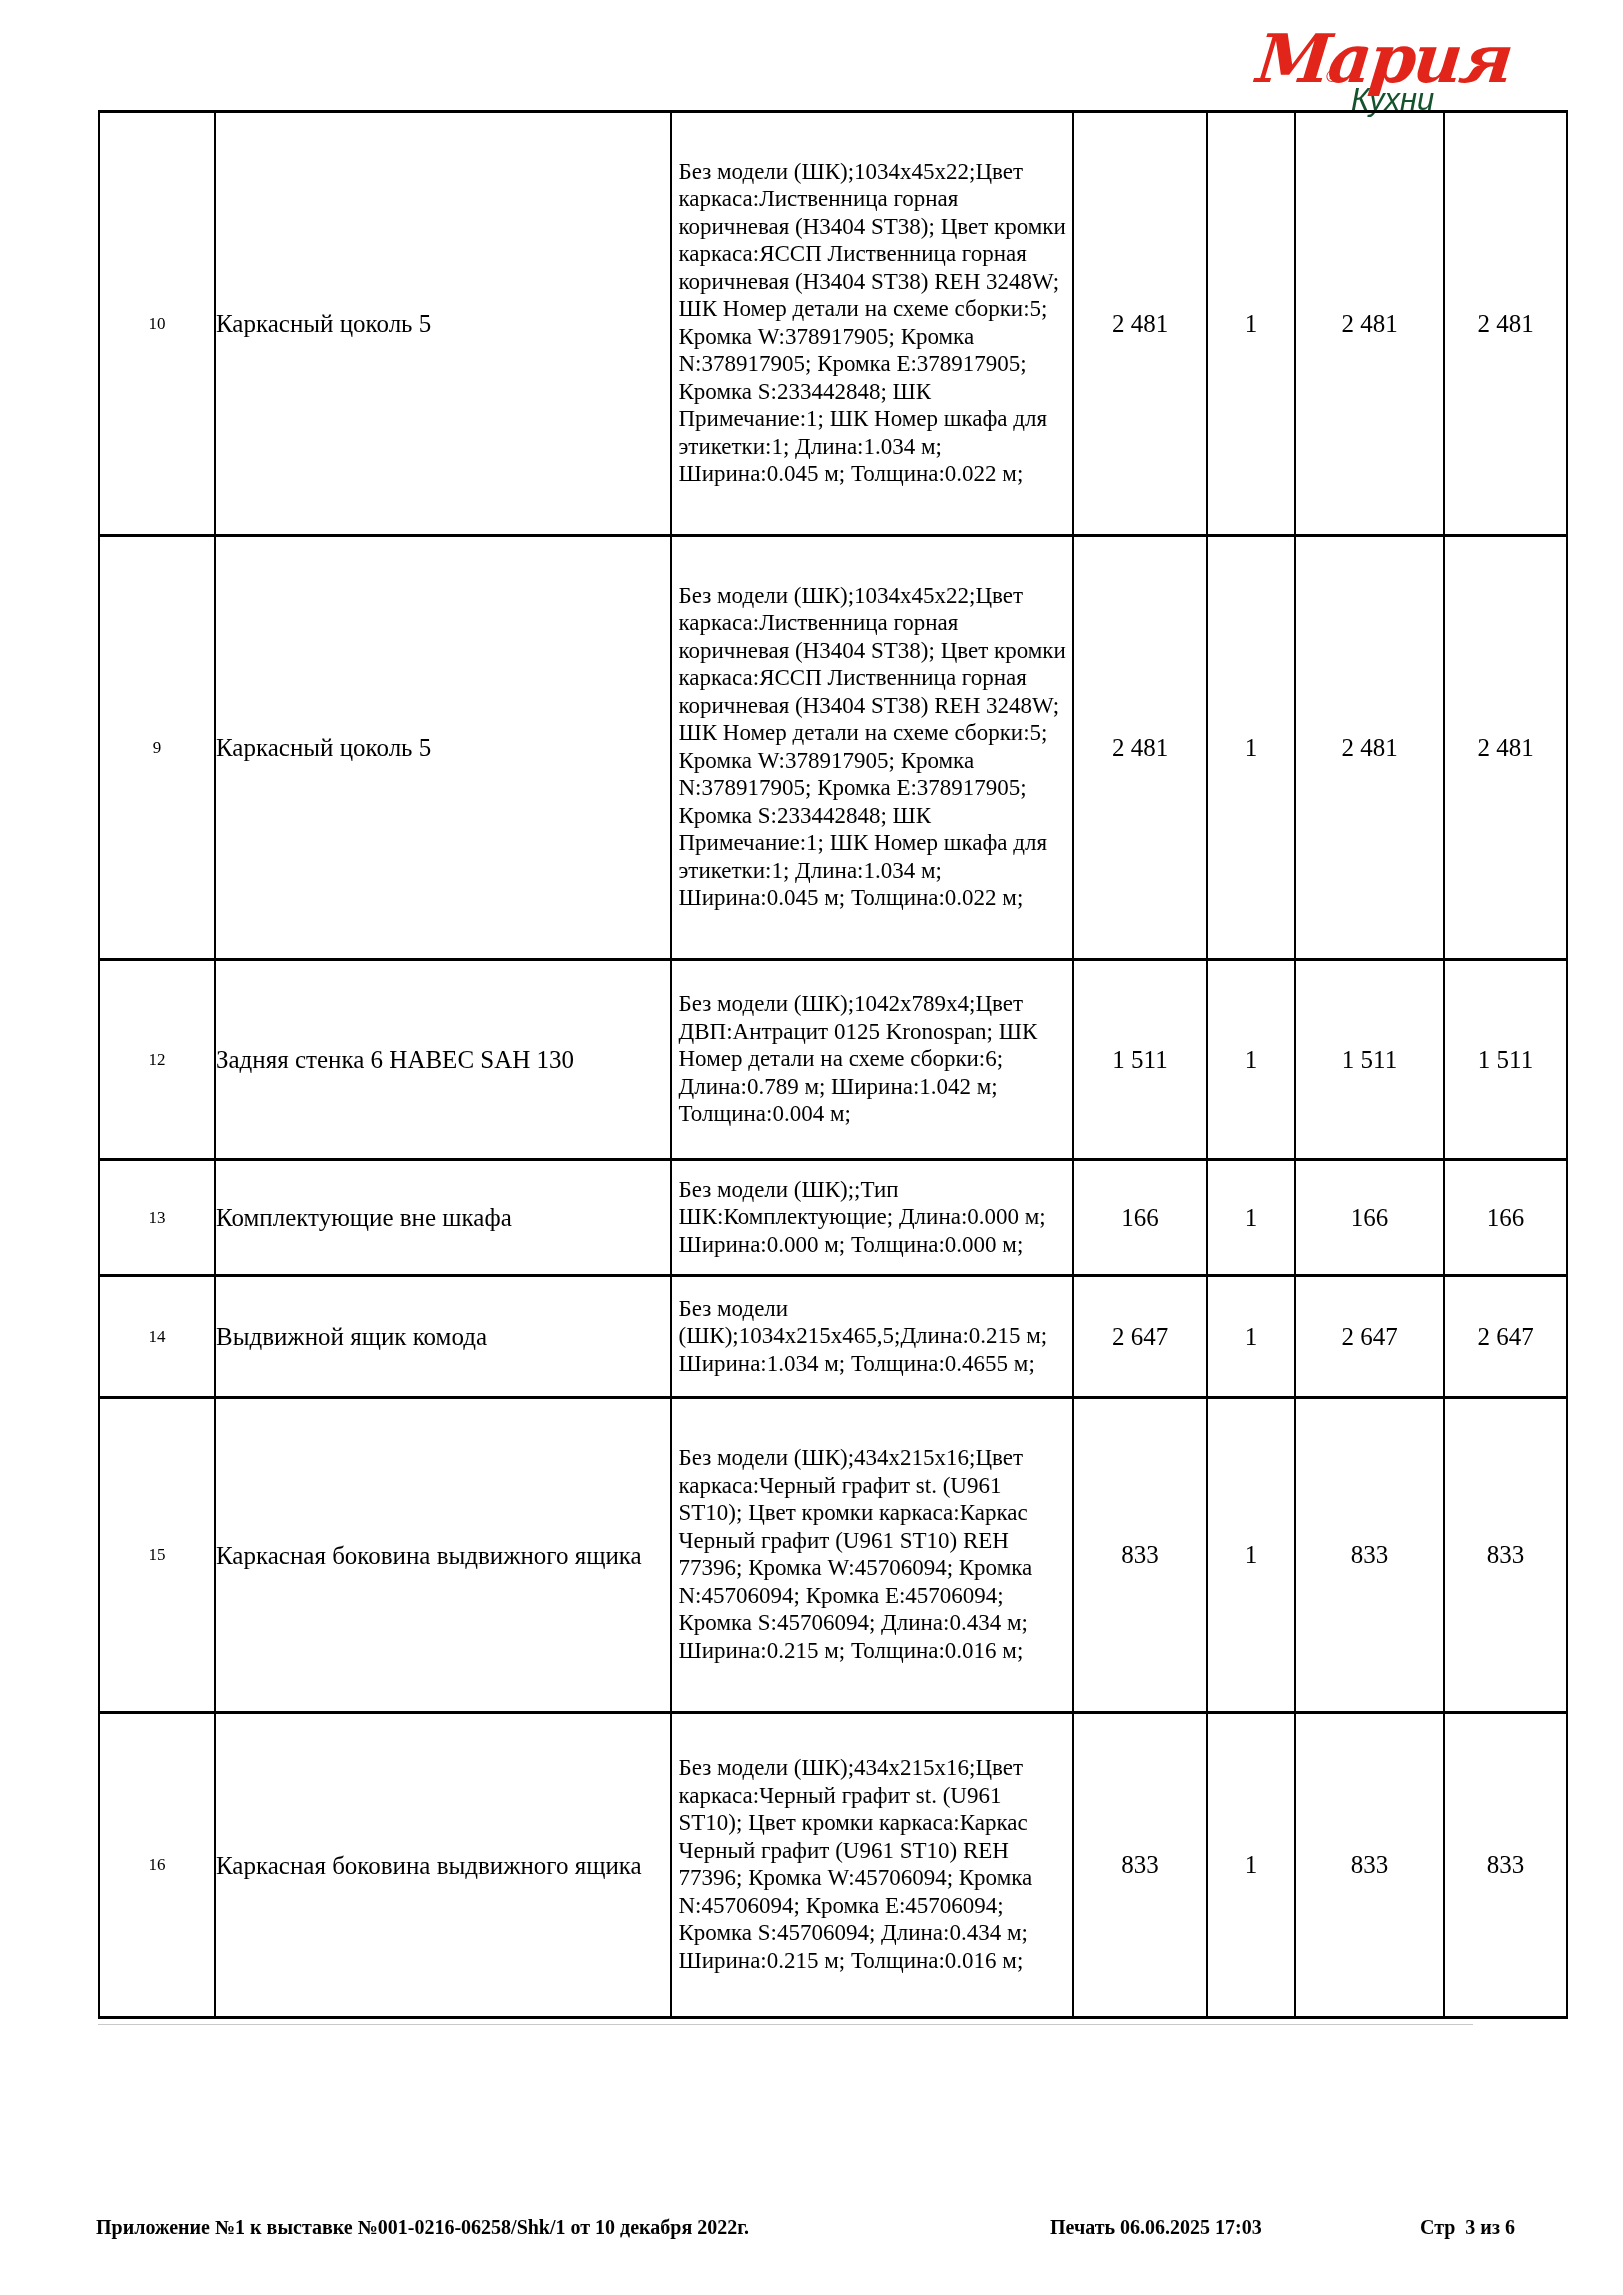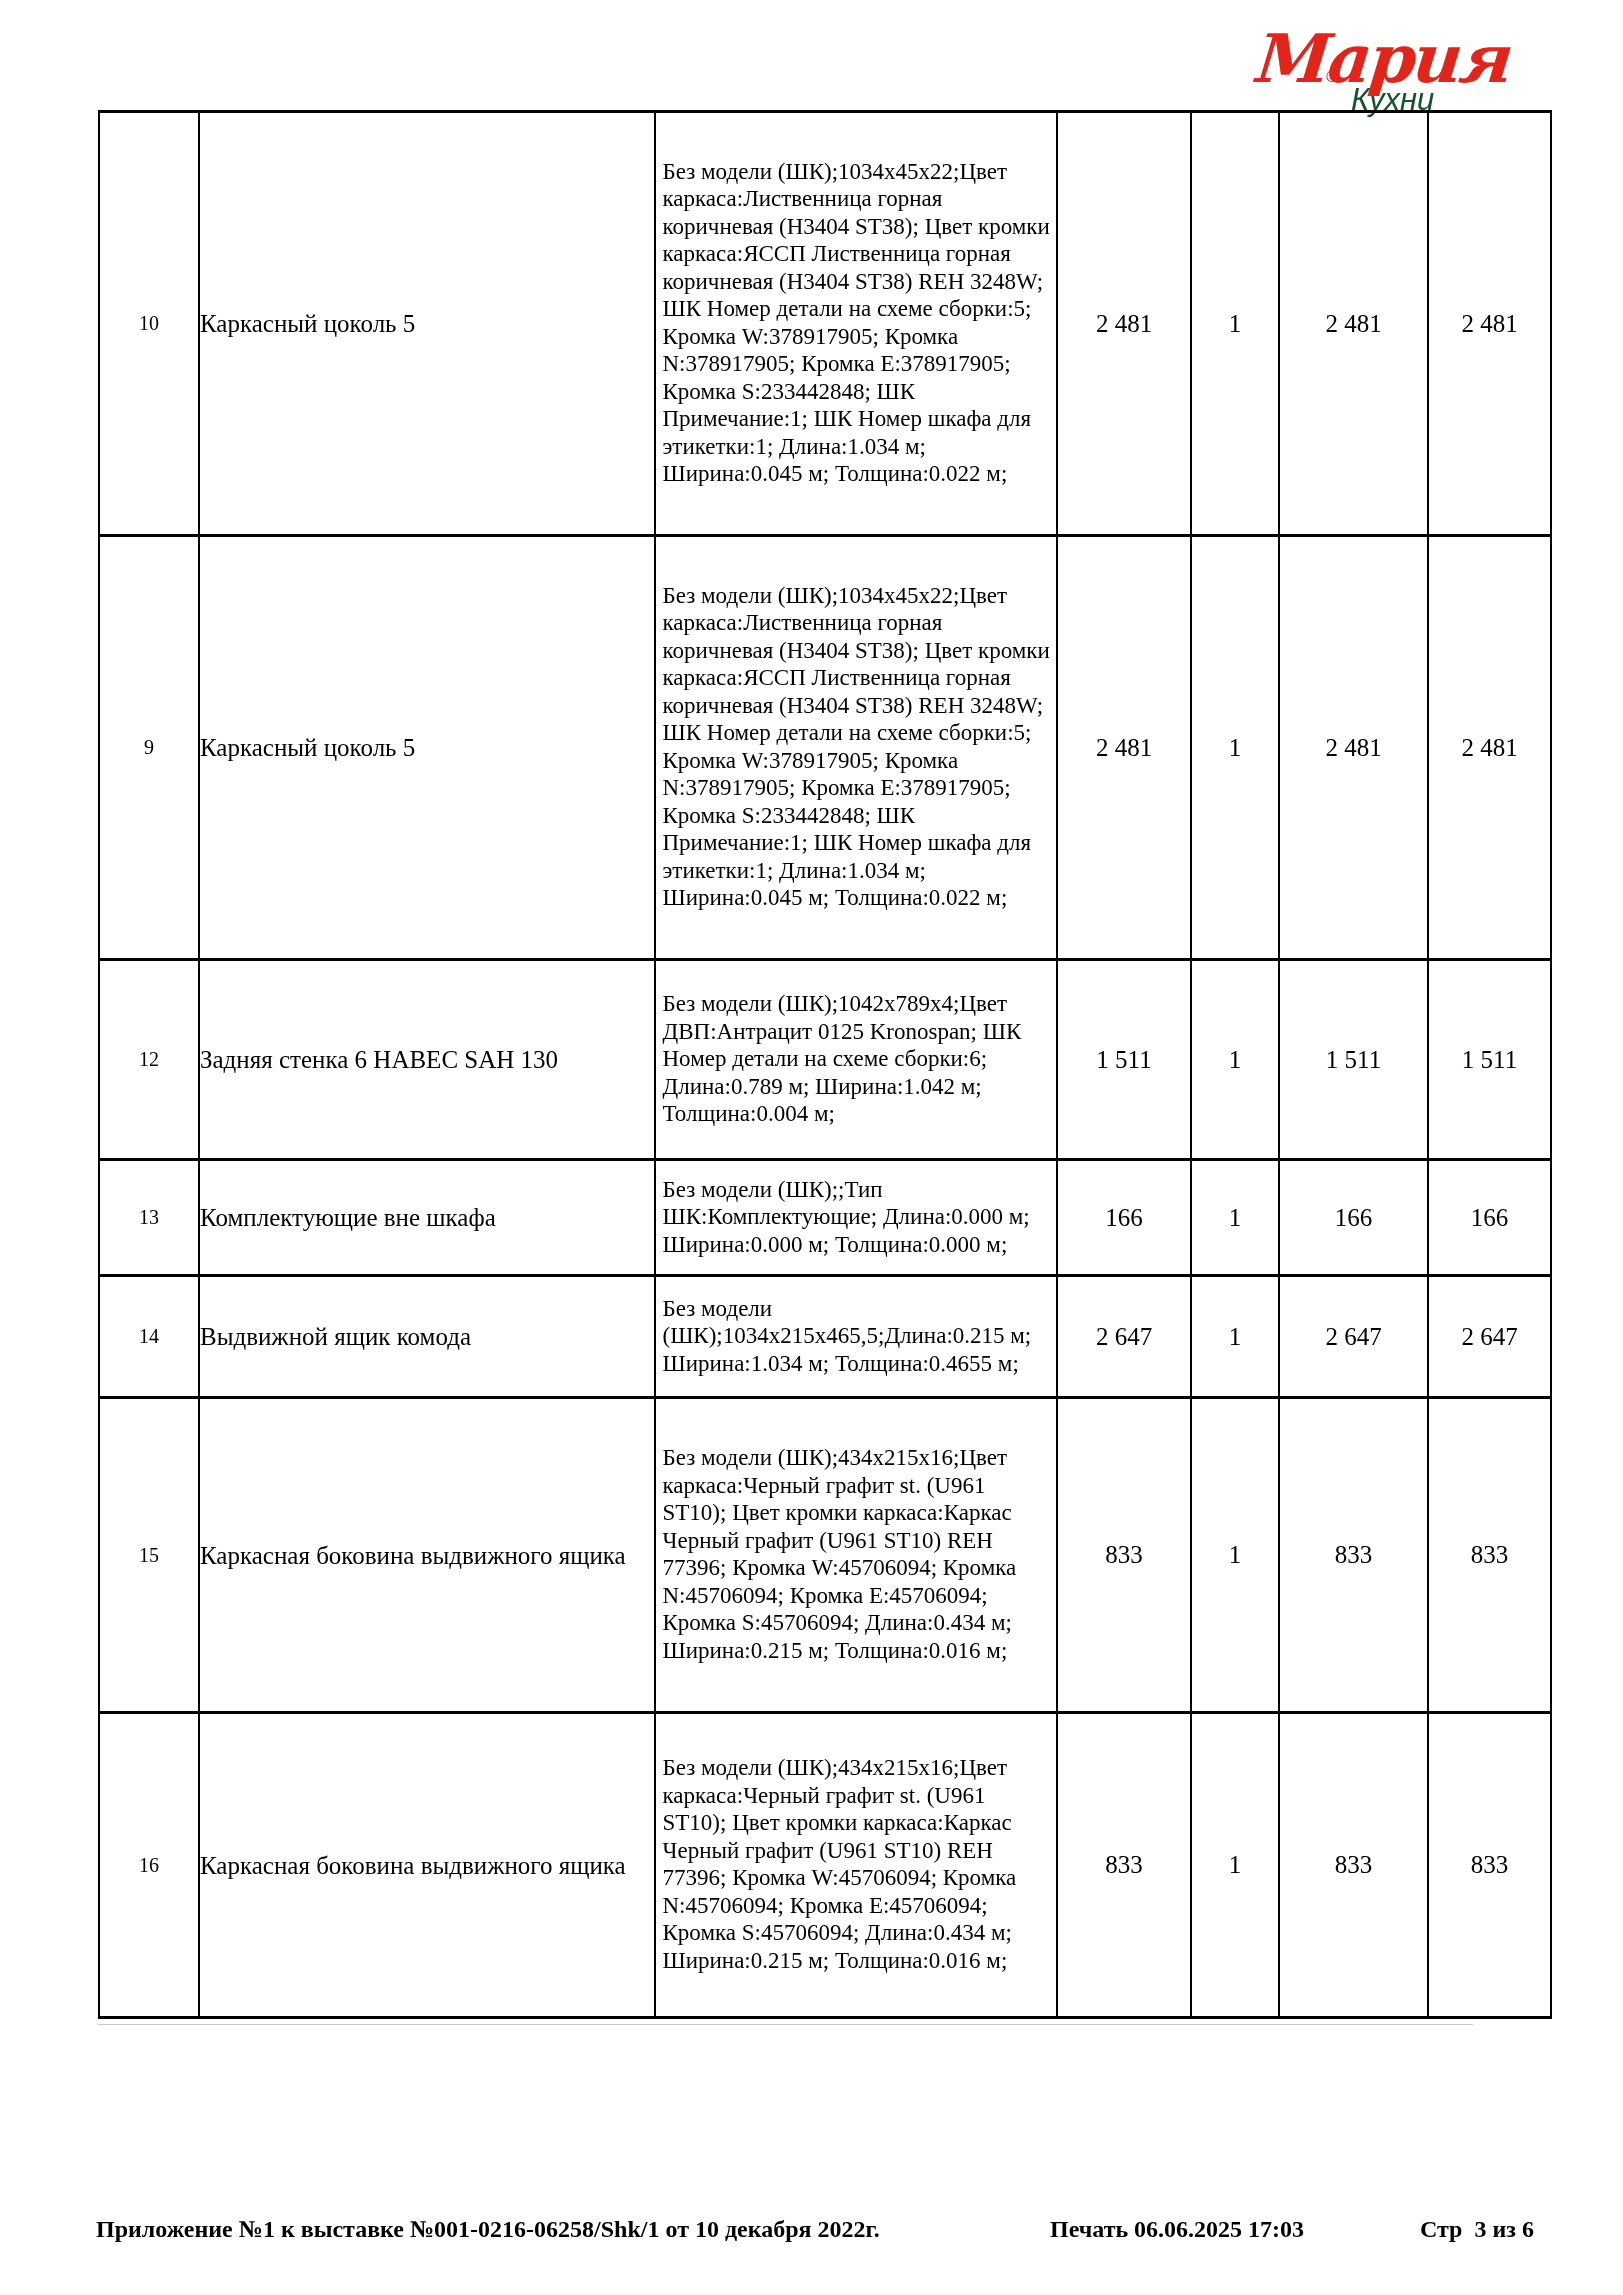--- a/index.html
+++ b/index.html
@@ -42,37 +42,37 @@
     border-collapse:collapse;table-layout:fixed;
     border:2.6px solid #000;
   }
   table.parts td{
     border-left:2px solid #000;border-right:2px solid #000;
     vertical-align:middle;
     box-sizing:border-box;
     padding:0;
   }
   table.parts tr{border-top:3.3px solid #000;border-bottom:3.3px solid #000;}
-  td.c-num{width:100px;text-align:center;font-size:20px;}
+  td.c-num{width:116px;text-align:center;font-size:17px;}
   td.c-name{width:456px;font-size:25px;line-height:31px;padding-left:10.5px;padding-right:59px;}
   td.c-desc{width:402px;vertical-align:top;}
   td.c-desc .desc{padding:3.9px 3.9px 5.2px 6.5px;font-size:23px;line-height:27.5px;}
   td.c-price{width:134px;text-align:center;font-size:25px;}
   td.c-qty{width:88px;text-align:center;font-size:25px;}
   td.c-sum{width:149px;text-align:center;font-size:25px;}
   td.c-total{width:123px;text-align:center;font-size:25px;}
   
   .artifact-line{
     position:absolute;left:98px;top:2024px;width:1375px;height:1.3px;
     background:#c9c9c9;
   }
   
   .footer span{
     position:absolute;top:2216px;
-    font-size:24px;font-weight:bold;
+    font-size:20px;font-weight:bold;
     white-space:pre;
   }
   .f-left{left:96px;}
   .f-print{left:1050px;}
   .f-page{left:1420px;}
 </style>
 </head>
 <body>
 
 <div class="page">

